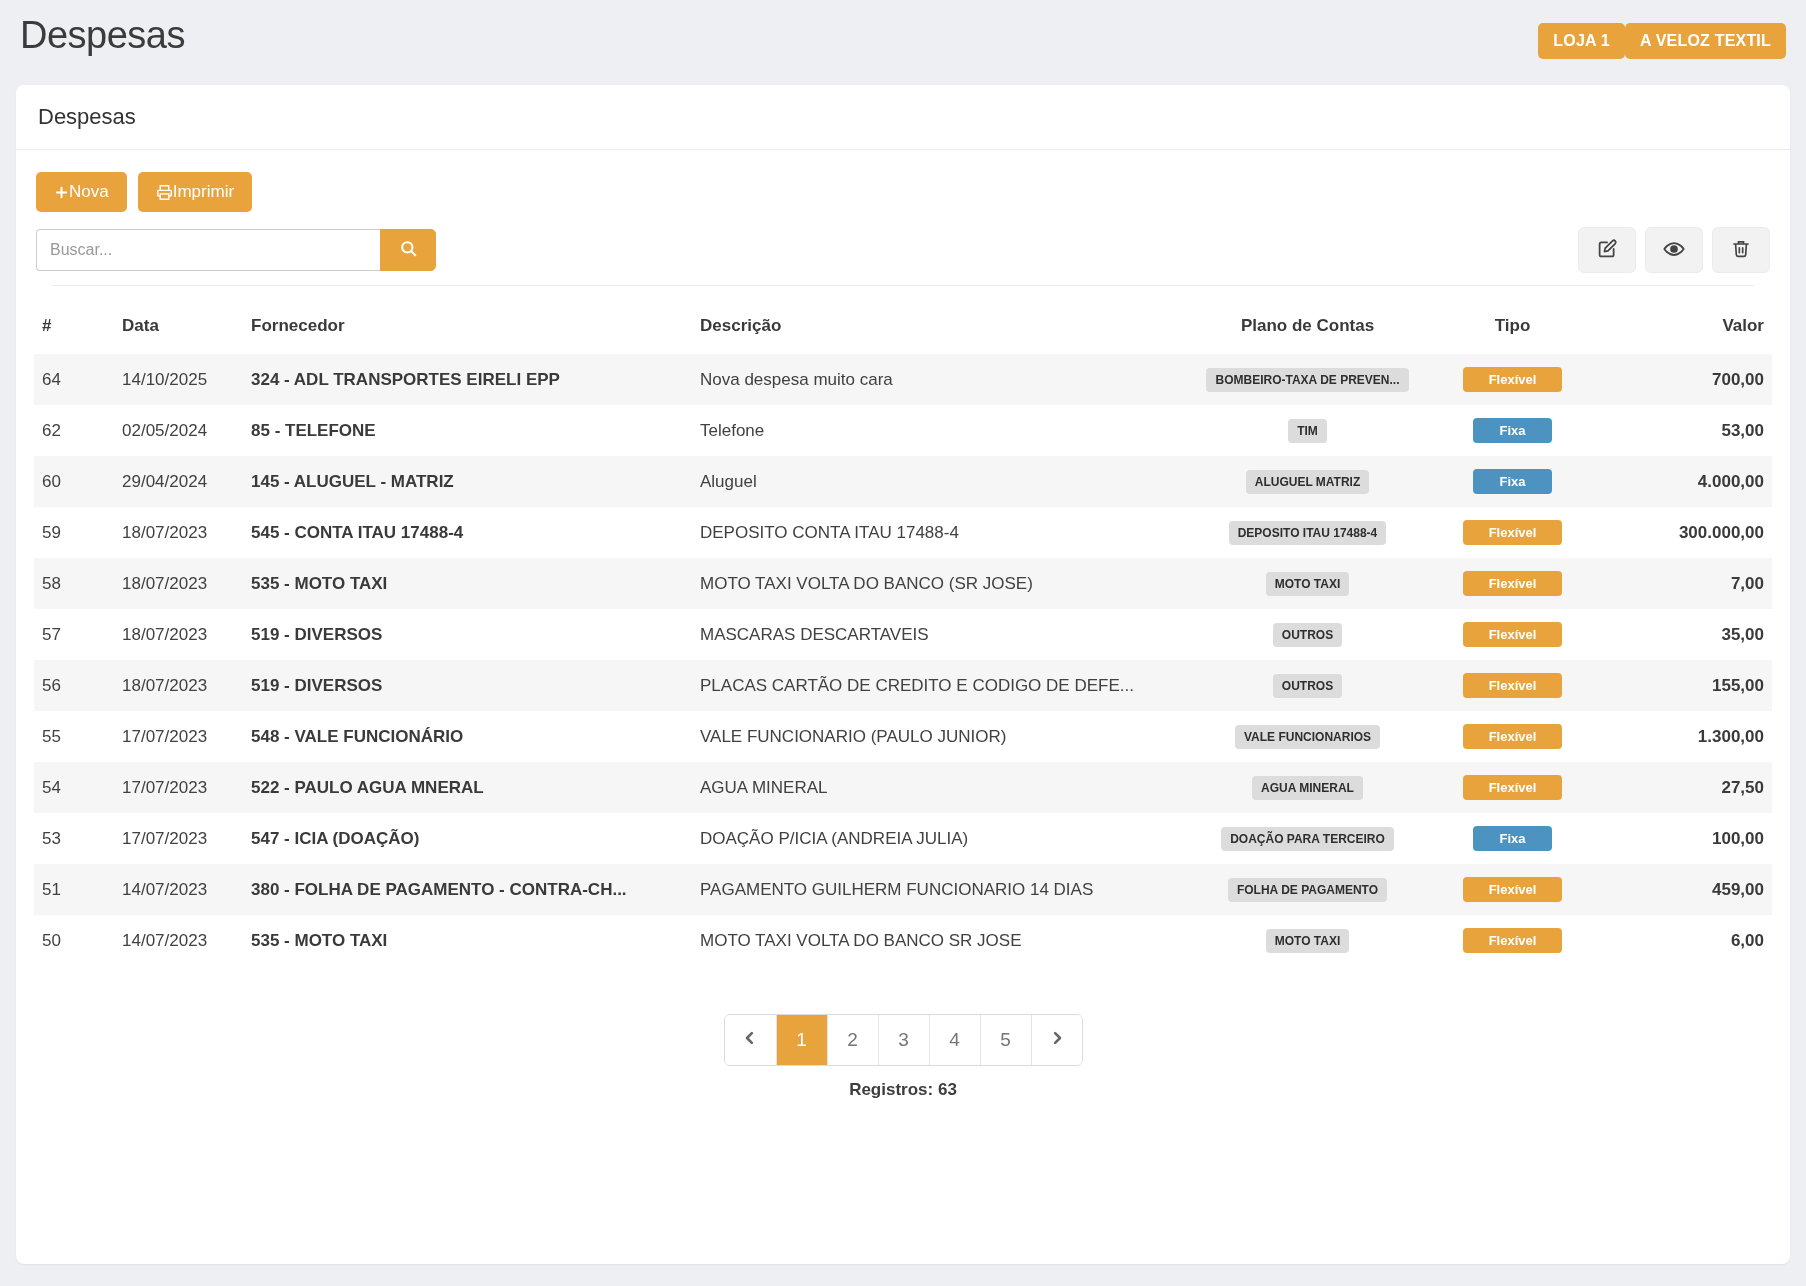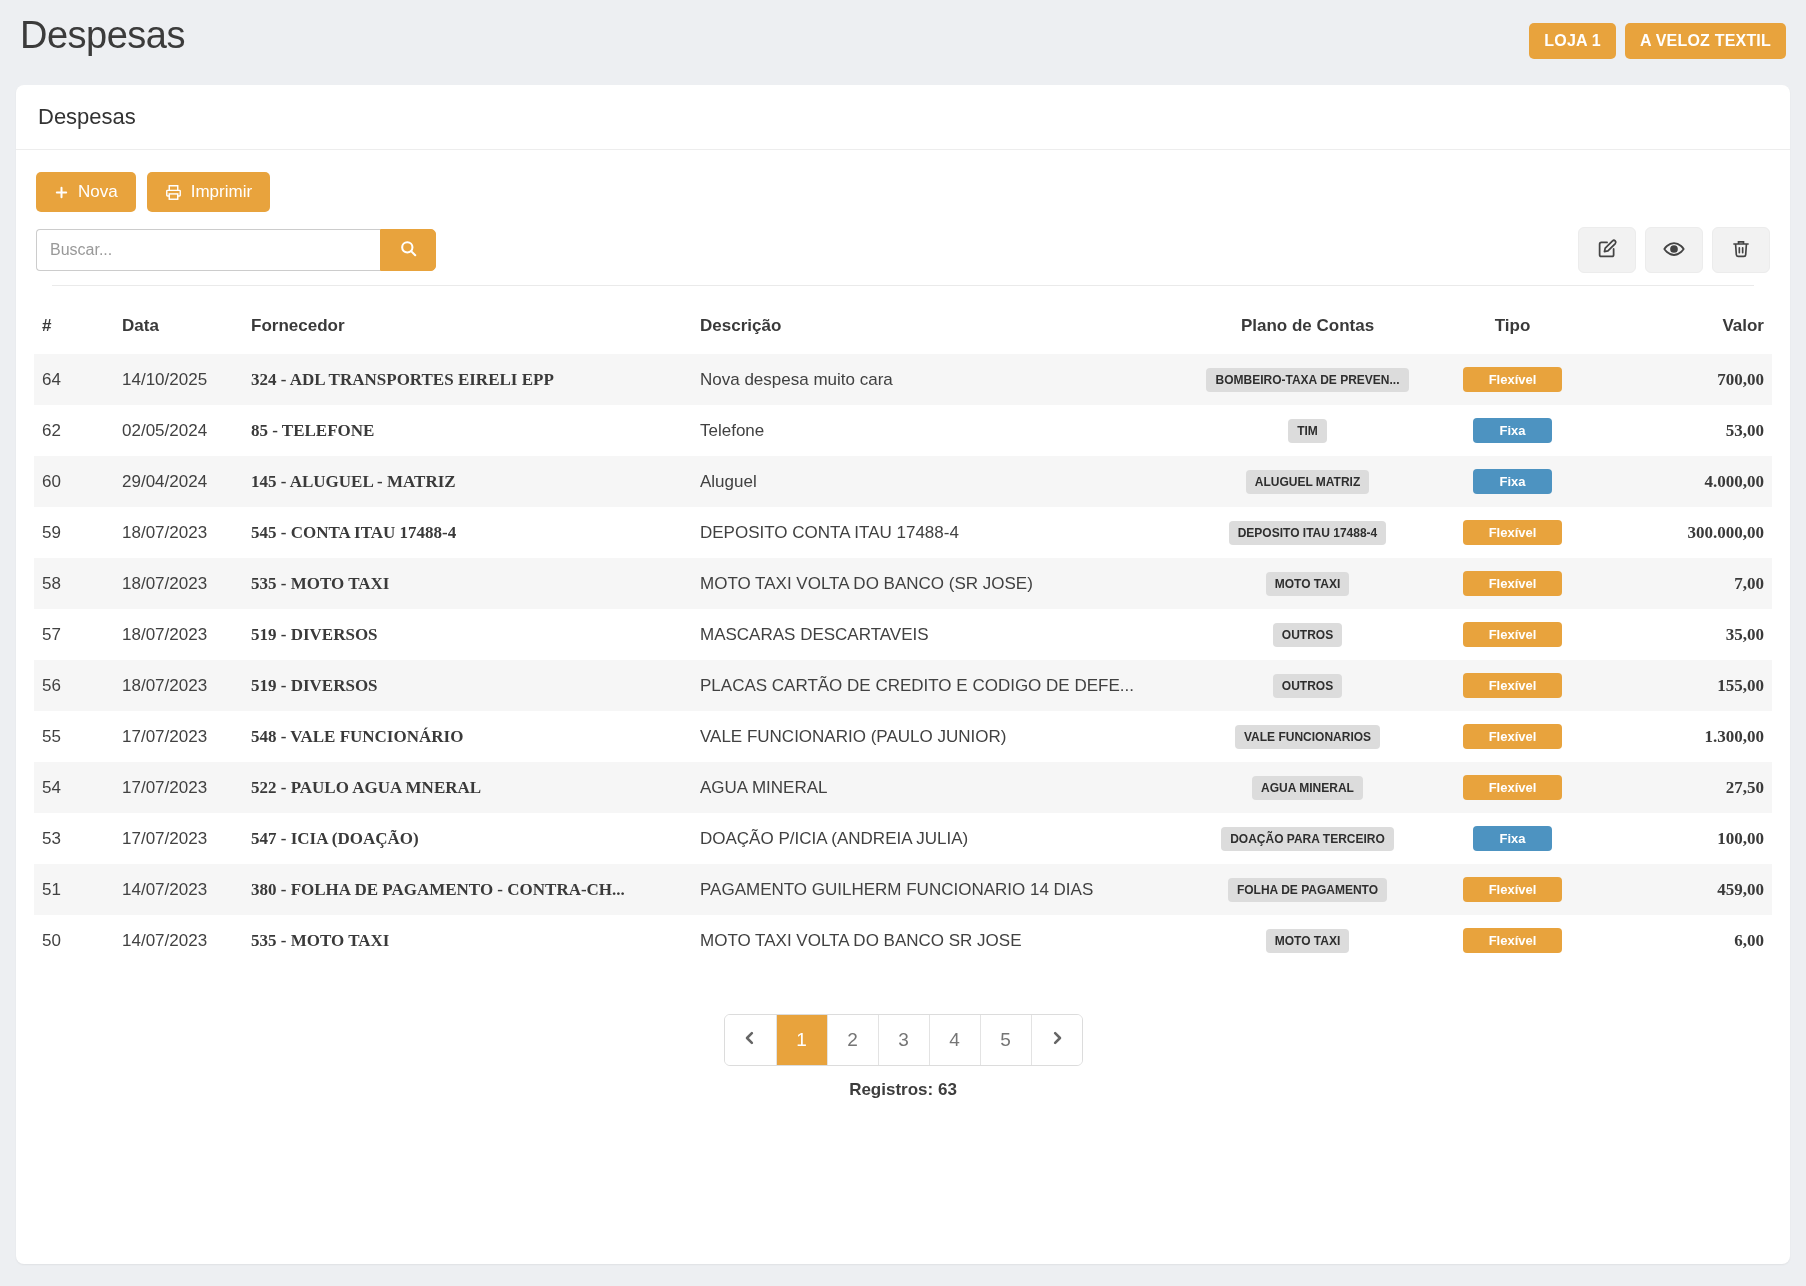--- a/index.html
+++ b/index.html
@@ -17,41 +17,41 @@
     background:var(--page-bg);
     font-family:"Liberation Sans","DejaVu Sans",sans-serif;
     color:var(--text);
   }
   
   .page-header{
     display:flex;align-items:flex-start;justify-content:space-between;
     padding:14px 20px 0 20px;height:85px;
   }
   .page-title{font-size:38px;font-weight:400;color:#3b3b3b;letter-spacing:-0.5px;}
-  .store-buttons{display:flex;gap:9px;margin-top:9px;}
+  .store-buttons{display:flex;margin-top:9px;}
   .store-btn{
     background:var(--orange);color:#fff;border:none;border-radius:5px;
     font-family:inherit;font-size:16px;font-weight:700;letter-spacing:.2px;
     padding:9px 15px;cursor:pointer;
   }
   
   .card{
     background:#fff;margin:0 16px 22px 16px;border-radius:8px;
     box-shadow:0 1px 2px rgba(0,0,0,.06);
     padding-bottom:42px;min-height:1179px;
   }
   .card-header{padding:19px 22px;border-bottom:1px solid #ededed;}
   .card-title{font-size:22px;font-weight:400;color:#333;}
   
   .toolbar{padding:22px 20px 0 20px;}
   .btn-row{display:flex;gap:11px;}
   .btn-orange{
     background:var(--orange);color:#fff;border:none;border-radius:5px;
     font-family:inherit;font-size:17px;padding:10px 18px;cursor:pointer;
-    display:inline-flex;align-items:center;gap:9px;
+    display:inline-flex;align-items:center;
   }
   .btn-orange svg{display:block;}
   .search-row{display:flex;align-items:center;margin-top:15px;}
   .search-input{
     width:344px;height:42px;border:1px solid #ccc;border-radius:4px 0 0 4px;
     border-right:none;padding:0 13px;font-family:inherit;font-size:16px;color:#444;
     outline:none;
   }
   .search-input::placeholder{color:#999;}
   .search-btn{
@@ -75,21 +75,21 @@
     padding:30px 8px 18px 8px;white-space:nowrap;
   }
   th.c,td.c{text-align:center;}
   th.r,td.r{text-align:right;}
   td{
     font-size:17px;color:#414141;padding:13px 8px;white-space:nowrap;
     overflow:hidden;text-overflow:ellipsis;
   }
   tbody tr:nth-child(odd){background:#f6f6f6;}
   tbody tr{cursor:pointer;}
-  td.forn,td.valor{font-weight:700;color:#3a3a3a;font-family:Liberation Serif, serif;}
+  td.forn,td.valor{font-weight:700;color:#3a3a3a;}
   tr.selected,tr.selected td{background:var(--orange-row);color:#fff;}
   tr.selected td.forn,tr.selected td.valor{color:#fff;}
   .badge-gray{
     display:inline-block;background:var(--badge-gray);color:#2e2e2e;
     font-size:12px;font-weight:700;padding:5px 9px;border-radius:4px;
     max-width:240px;overflow:hidden;text-overflow:ellipsis;white-space:nowrap;vertical-align:middle;
   }
   tr.selected .badge-gray{background:#f0f0f0;}
   .badge-tipo{
     display:inline-block;color:#fff;font-size:13px;font-weight:700;

